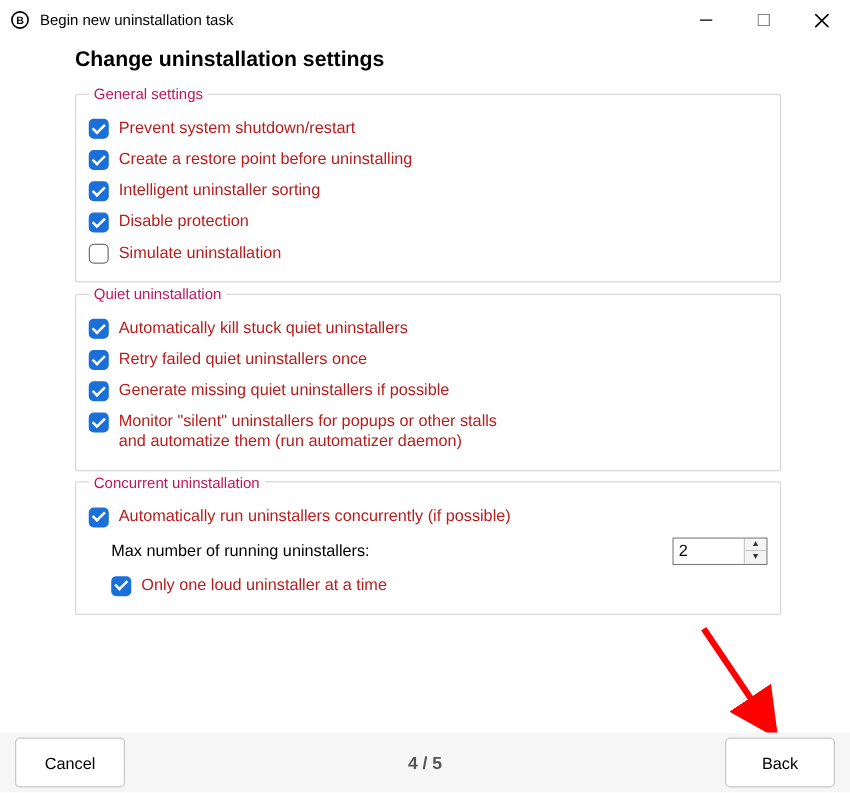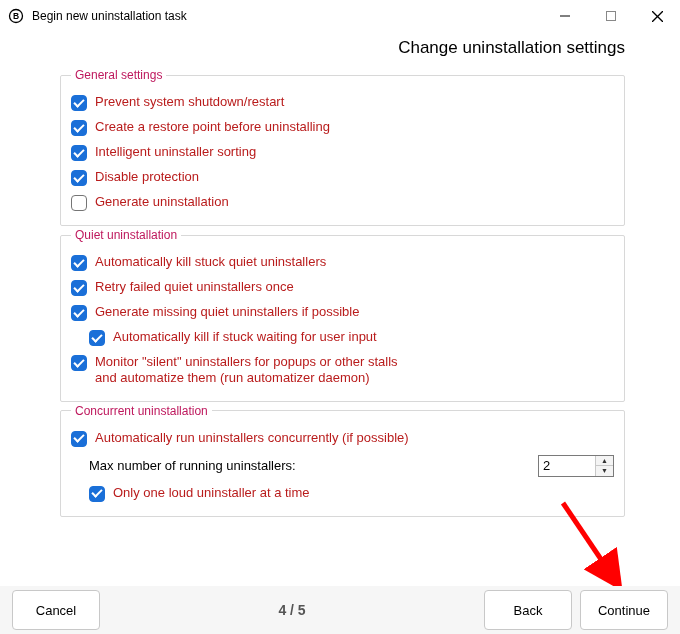--- a/index.html
+++ b/index.html
@@ -47,23 +47,22 @@
       justify-content: center;
       background: transparent;
       border: none;
     }
     .sysbtn svg { pointer-events: none; }
     .content {
       padding: 6px 55px 0 60px;
     }
     .page-title {
       font-size: 17px;
-      font-weight: 400;
+      font-weight: 700;
       margin-bottom: 10px;
-      text-align: right;
     }
     fieldset.group {
       border: 1px solid #d8d8d8;
       border-radius: 2px;
       padding: 8px 10px 10px 10px;
       margin-bottom: 2px;
     }
     fieldset.group > legend {
       font-size: 12px;
       padding: 0 4px;
@@ -235,41 +234,37 @@
     <div class="row">
       <span class="chk checked"></span>
       <span class="chk-label">Intelligent uninstaller sorting</span>
     </div>
     <div class="row">
       <span class="chk checked"></span>
       <span class="chk-label">Disable protection</span>
     </div>
     <div class="row">
       <span class="chk"></span>
-      <span class="chk-label">Generate uninstallation</span>
+      <span class="chk-label">Simulate uninstallation</span>
     </div>
   </fieldset>
 
   <fieldset class="group">
     <legend>Quiet uninstallation</legend>
     <div class="row">
       <span class="chk checked"></span>
       <span class="chk-label">Automatically kill stuck quiet uninstallers</span>
     </div>
     <div class="row">
       <span class="chk checked"></span>
       <span class="chk-label">Retry failed quiet uninstallers once</span>
     </div>
     <div class="row">
       <span class="chk checked"></span>
       <span class="chk-label">Generate missing quiet uninstallers if possible</span>
-    </div>
-    <div class="row indent1">
-      <span class="chk checked"></span>
-      <span class="chk-label">Automatically kill if stuck waiting for user input</span>
     </div>
     <div class="row">
       <span class="chk checked"></span>
       <span class="chk-label" style="max-width:310px">Monitor "silent" uninstallers for popups or other stalls and automatize them (run automatizer daemon)</span>
     </div>
   </fieldset>
 
   <fieldset class="group">
     <legend>Concurrent uninstallation</legend>
     <div class="row">
@@ -299,14 +294,13 @@
       <polygon points="0,0 8,4 0,8" fill="#ff0000"></polygon>
     </marker>
   </defs>
   <line x1="8" y1="8" x2="62" y2="88" stroke="#ff0000" stroke-width="5" marker-end="url(#ahead)"></line>
 </svg>
 
 <div class="footer">
   <button class="btn">Cancel</button>
   <div class="page-indicator">4 / 5</div>
   <button class="btn">Back</button>
-  <button class="btn">Continue</button>
 </div>
 
 </body></html>

